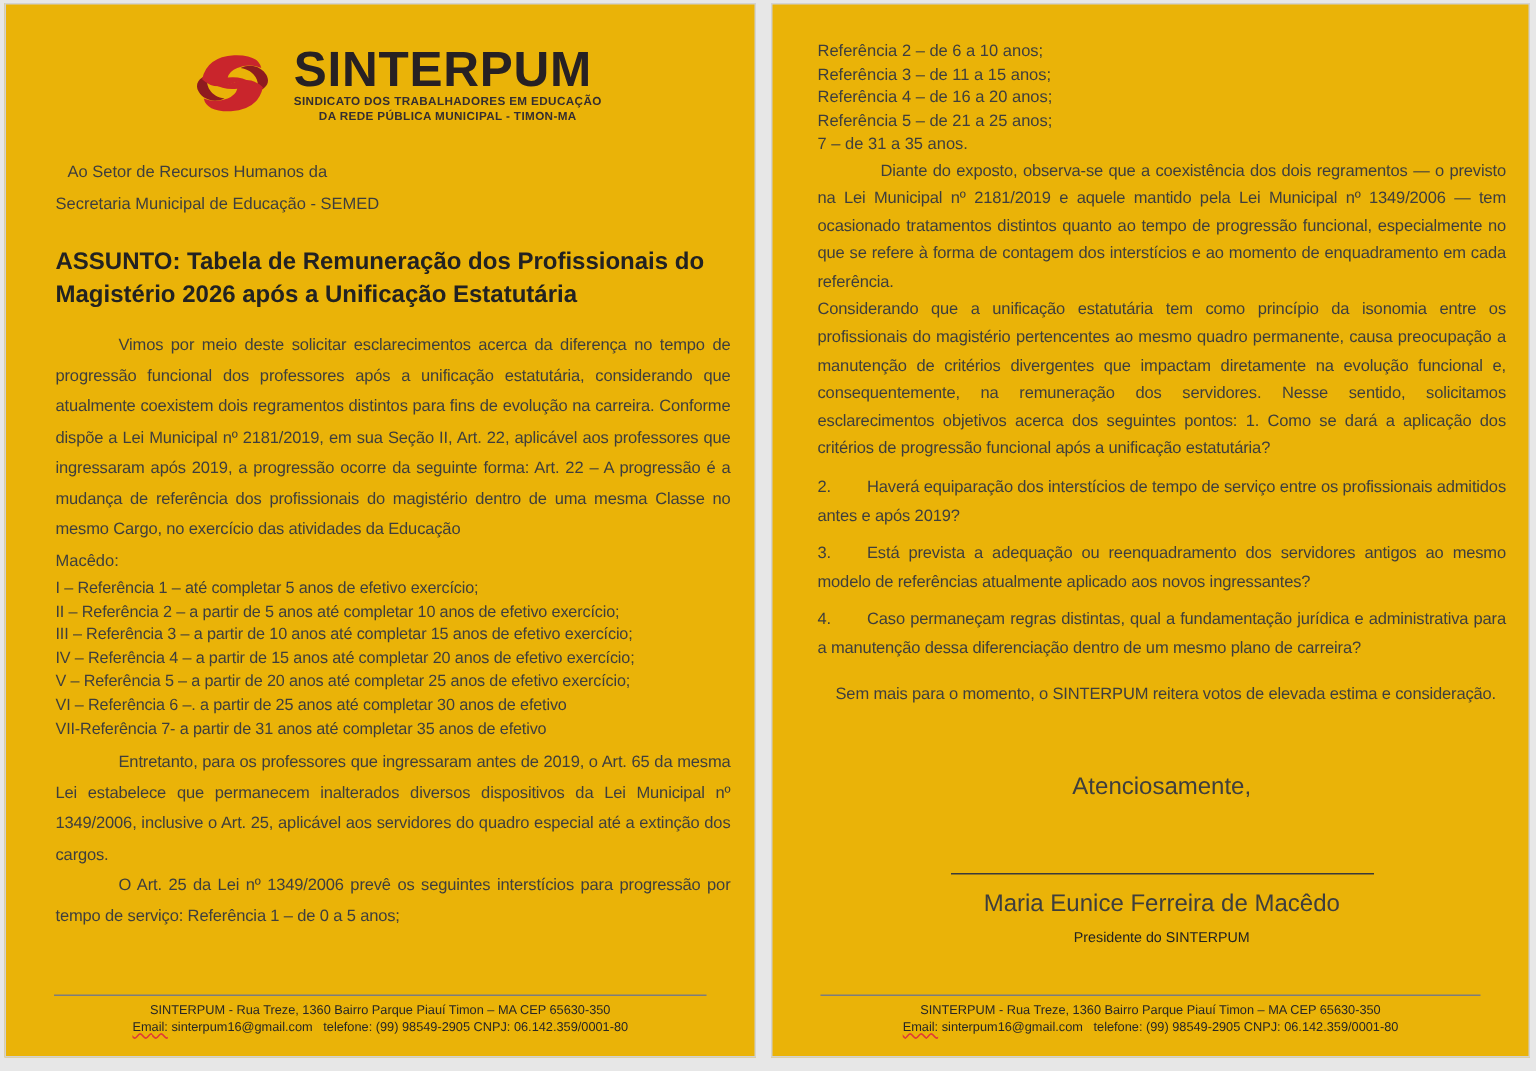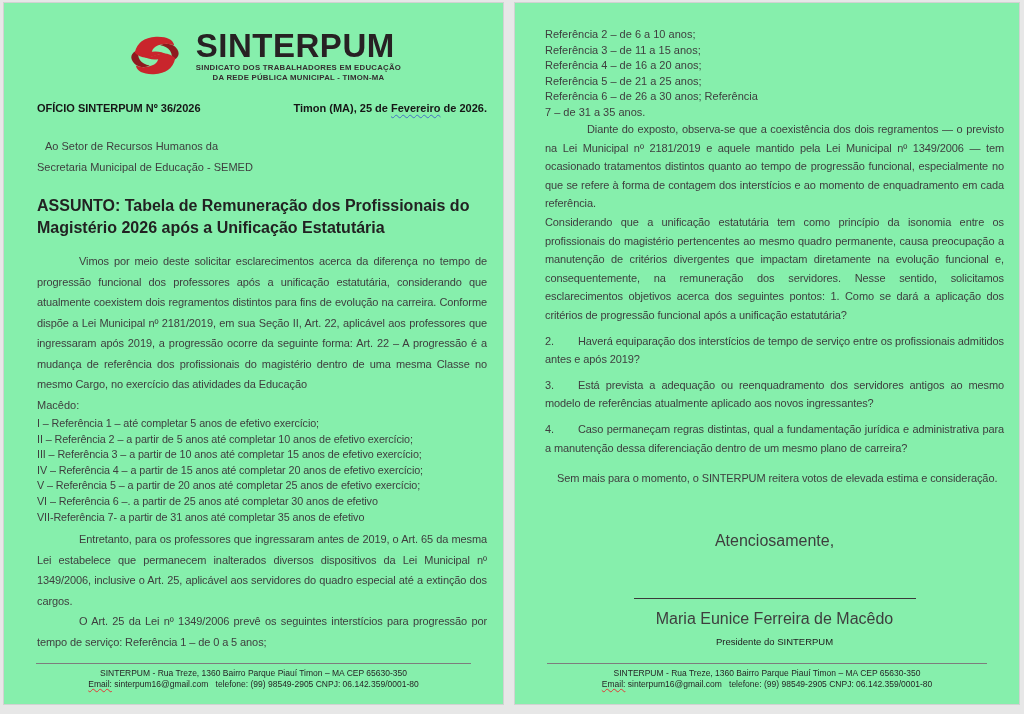--- a/index.html
+++ b/index.html
@@ -6,21 +6,21 @@
   html,body { width:1024px; height:714px; }
   body {
     font-family:"Liberation Sans", sans-serif;
     background:#e7e7e7;
     position:relative;
     overflow:hidden;
   }
   .canvas { position:absolute; inset:0; }
   .page {
     position:absolute; top:2px; height:703px;
-    background:#86efac; border:1px solid #d2d2d2;
+    background:#eab308; border:1px solid #d2d2d2;
   }
   .page-1 { left:3px;  width:501px; padding:24px 16px 0 33px; }
   .page-2 { left:514px; width:506px; padding:24px 15px 0 30px; }
 
   
   .logo-block { display:flex; align-items:flex-start; justify-content:center; gap:9px; margin:2px auto 0; width:fit-content; }
   .logo-icon { width:64px; height:54px; flex:0 0 auto; }
   .logo-text { display:flex; flex-direction:column; }
   .logo-title { font-size:33px; font-weight:bold; color:#272123; letter-spacing:.5px; line-height:34px; }
   .logo-sub { font-size:7.8px; font-weight:bold; color:#352e30; letter-spacing:.25px; line-height:9.5px; }
@@ -78,24 +78,20 @@
         <path d="M22 44 Q28 16 62 14 Q92 13 96 30 Q82 24 66 30 Q56 34 54 42 Q70 40 84 48 Q74 44 58 50 Q36 58 22 44 Z" fill="#c9252c"></path>
         <path d="M98 54 Q92 82 58 84 Q28 85 24 68 Q38 74 54 68 Q64 64 66 56 Q50 58 36 50 Q46 54 62 48 Q84 40 98 54 Z" fill="#c9252c"></path>
       </svg>
       <div class="logo-text">
         <div class="logo-title">SINTERPUM</div>
         <div class="logo-sub">SINDICATO DOS TRABALHADORES EM EDUCAÇÃO</div>
         <div class="logo-sub center">DA REDE PÚBLICA MUNICIPAL - TIMON-MA</div>
       </div>
     </div>
 
-    <div class="oficio-row">
-      <span>OFÍCIO SINTERPUM Nº 36/2026</span>
-      <span><span>Timon (MA), 25 de </span><span class="wavy-blue">Fevereiro</span><span> de 2026.</span></span>
-    </div>
 
     <div class="recipient">
       <div class="line1">Ao Setor de Recursos Humanos da</div>
       <div>Secretaria Municipal de Educação - SEMED</div>
     </div>
 
     <div class="subject">ASSUNTO: Tabela de Remuneração dos Profissionais do Magistério 2026 após a Unificação Estatutária</div>
 
     <p class="para indent" style="margin-top:12px;">Vimos por meio deste solicitar esclarecimentos acerca da diferença no tempo de progressão funcional dos professores após a unificação estatutária, considerando que atualmente coexistem dois regramentos distintos para fins de evolução na carreira. Conforme dispõe a Lei Municipal nº 2181/2019, em sua Seção II, Art. 22, aplicável aos professores que ingressaram após 2019, a progressão ocorre da seguinte forma: Art. 22 – A progressão é a mudança de referência dos profissionais do magistério dentro de uma mesma Classe no mesmo Cargo, no exercício das atividades da Educação</p>
     <div class="tail-line">Macêdo:</div>
@@ -120,21 +116,20 @@
     </div>
   </div>
 
   <div class="page page-2">
 
     <ul class="ref-list">
       <li>Referência 2 – de 6 a 10 anos;</li>
       <li>Referência 3 – de 11 a 15 anos;</li>
       <li>Referência 4 – de 16 a 20 anos;</li>
       <li>Referência 5 – de 21 a 25 anos;</li>
-      <li>Referência 6 – de 26 a 30 anos; Referência</li>
       <li>7 – de 31 a 35 anos.</li>
     </ul>
 
     <p class="para p2 indent">Diante do exposto, observa-se que a coexistência dos dois regramentos — o previsto na Lei Municipal nº 2181/2019 e aquele mantido pela Lei Municipal nº 1349/2006 — tem ocasionado tratamentos distintos quanto ao tempo de progressão funcional, especialmente no que se refere à forma de contagem dos interstícios e ao momento de enquadramento em cada referência.</p>
     <p class="para p2">Considerando que a unificação estatutária tem como princípio da isonomia entre os profissionais do magistério pertencentes ao mesmo quadro permanente, causa preocupação a manutenção de critérios divergentes que impactam diretamente na evolução funcional e, consequentemente, na remuneração dos servidores. Nesse sentido, solicitamos esclarecimentos objetivos acerca dos seguintes pontos: 1. Como se dará a aplicação dos critérios de progressão funcional após a unificação estatutária?</p>
 
     <p class="para p2 qpara"><span class="qnum">2.</span><span>Haverá equiparação dos interstícios de tempo de serviço entre os profissionais admitidos antes e após 2019?</span></p>
     <p class="para p2 qpara"><span class="qnum">3.</span><span>Está prevista a adequação ou reenquadramento dos servidores antigos ao mesmo modelo de referências atualmente aplicado aos novos ingressantes?</span></p>
     <p class="para p2 qpara"><span class="qnum">4.</span><span>Caso permaneçam regras distintas, qual a fundamentação jurídica e administrativa para a manutenção dessa diferenciação dentro de um mesmo plano de carreira?</span></p>
 

